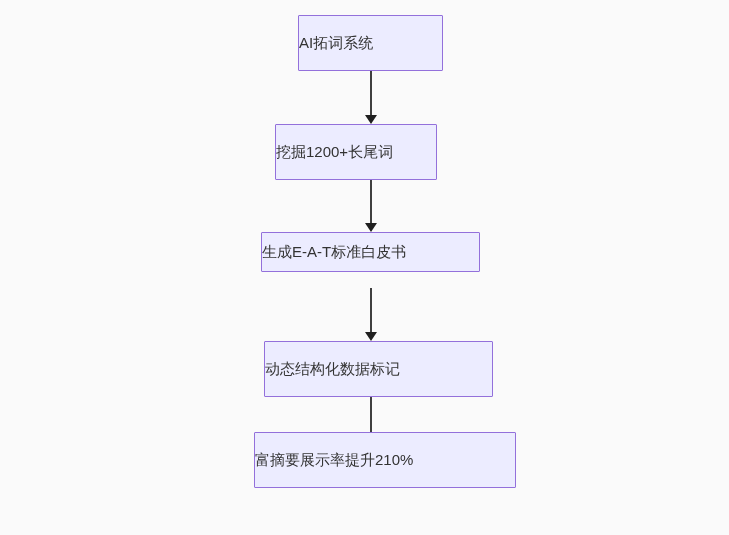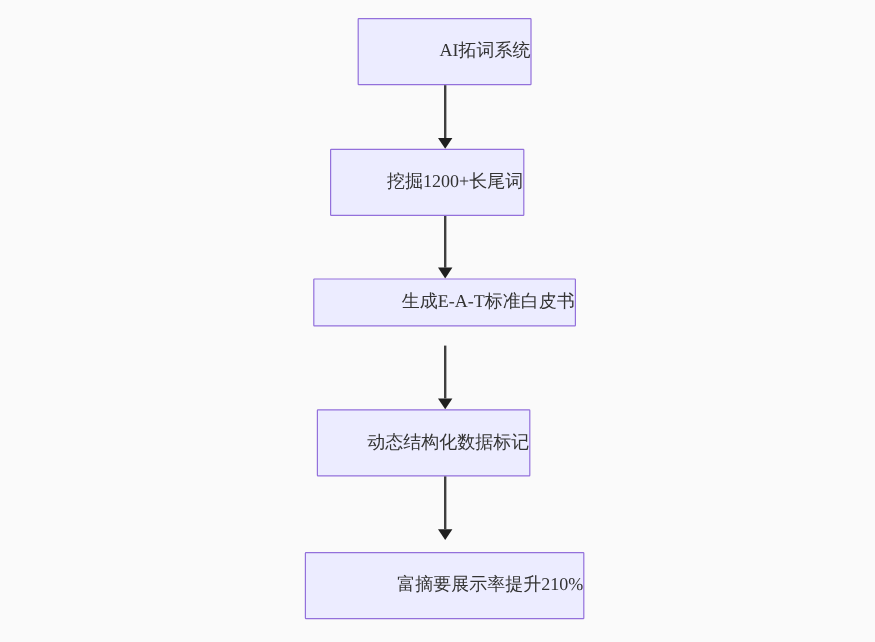--- a/index.html
+++ b/index.html
@@ -17,32 +17,31 @@
     overflow: hidden;
   }
   .flow-node {
     position: absolute;
     box-sizing: border-box;
     background: var(--node-fill, #ECECFF);
     border: 1.5px solid var(--node-border, #9370DB);
     border-radius: 1px;
     display: flex;
     align-items: center;
-    justify-content: flex-end;
+    justify-content: flex-start;
     color: var(--text, #333333);
     font-size: 15px;
     line-height: 1.2;
     white-space: nowrap;
-    font-family: Liberation Serif, serif;
   }
   .node-1 { left: 298px; top: 15px;  width: 145px; height: 56px; }
   .node-2 { left: 275px; top: 124px; width: 162px; height: 56px; }
   .node-3 { left: 261px; top: 232px; width: 219px; height: 40px; }
-  .node-4 { left: 264px; top: 341px; width: 178px; height: 56px; }
-  .node-5 { left: 254px; top: 460px; width: 233px; height: 56px; }
+  .node-4 { left: 264px; top: 341px; width: 229px; height: 56px; }
+  .node-5 { left: 254px; top: 432px; width: 262px; height: 56px; }
   .edge {
     position: absolute;
     left: 364px;
     width: 14px;
     display: flex;
     flex-direction: column;
     align-items: center;
   }
   .edge-1 { top: 71px;  height: 53px; }
   .edge-2 { top: 180px; height: 52px; }

